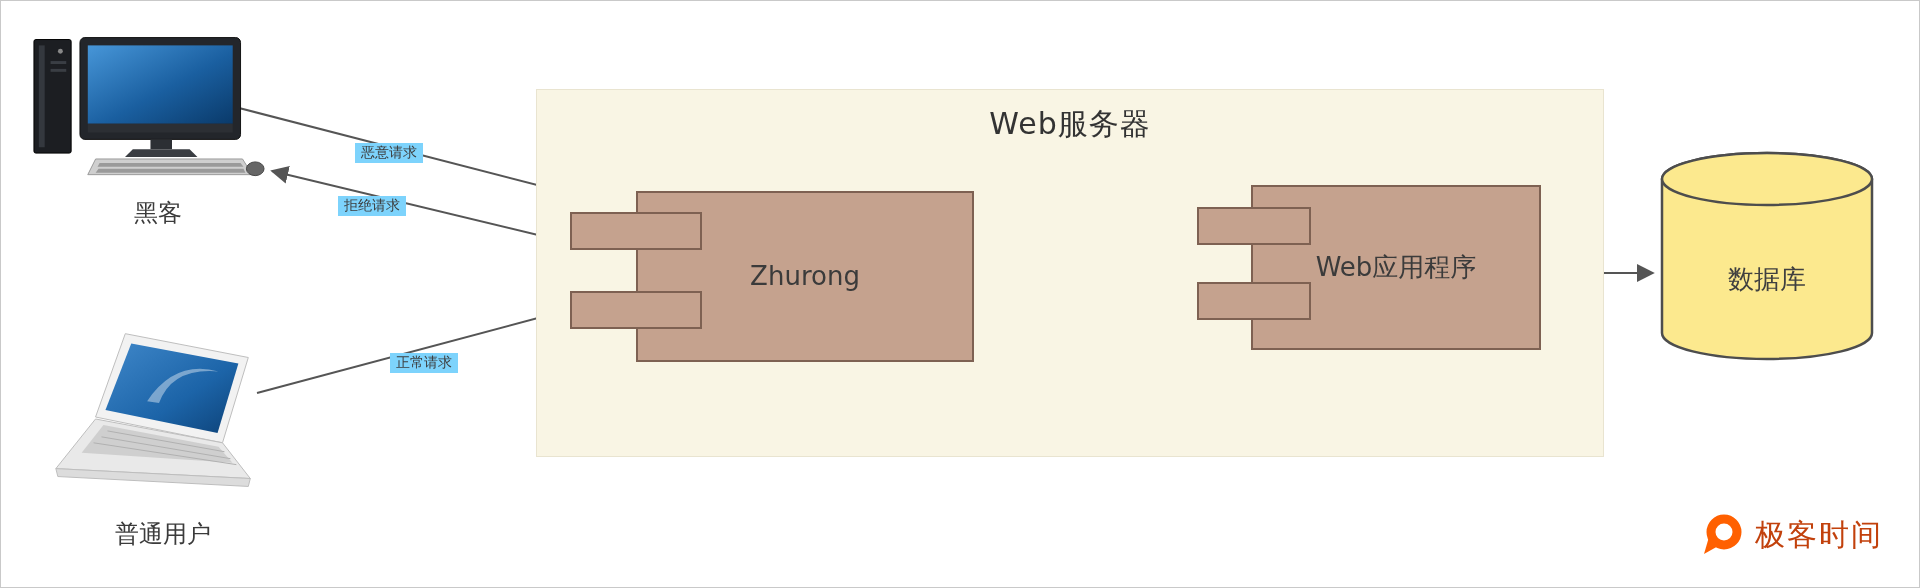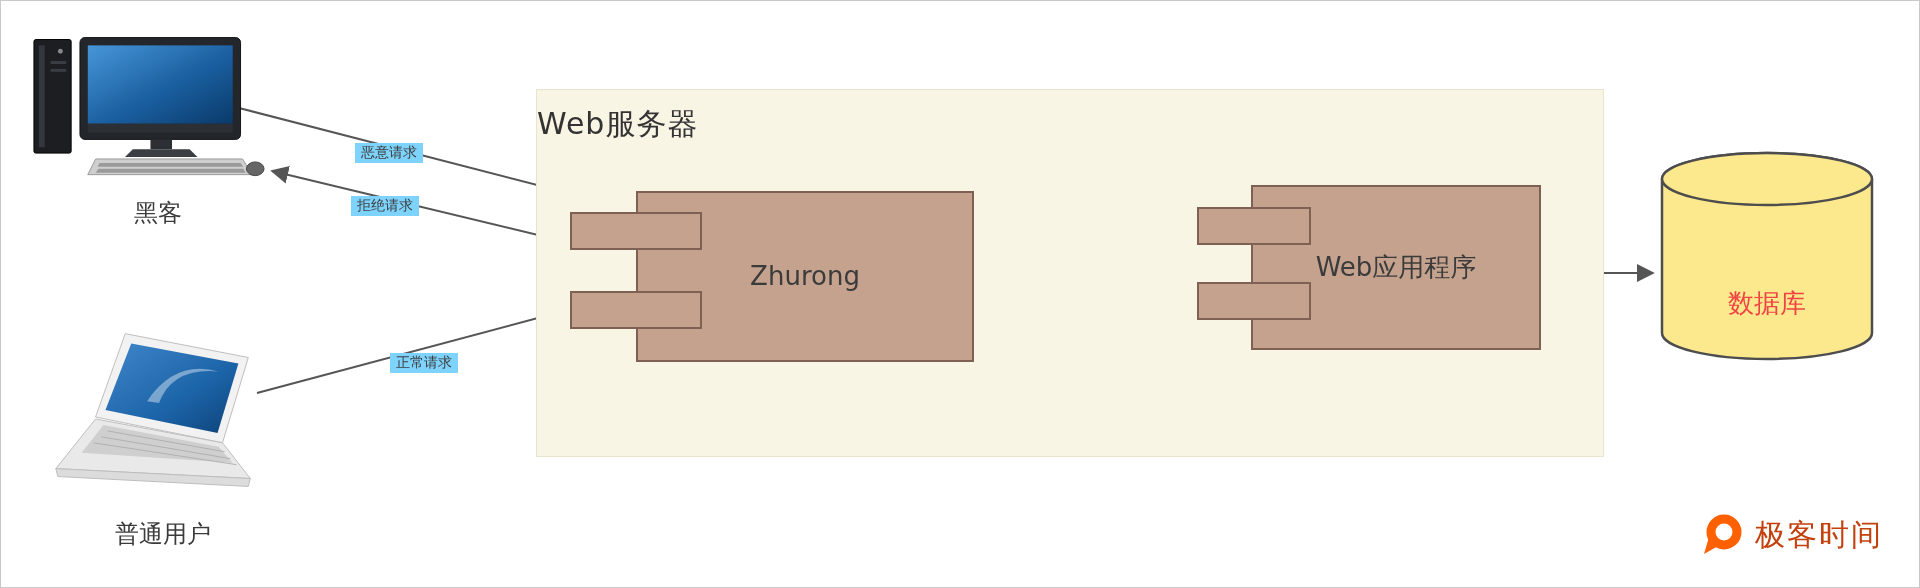--- a/index.html
+++ b/index.html
@@ -30,21 +30,21 @@
     position: absolute;
     left: 535px; top: 88px;
     width: 1068px; height: 368px;
     background: #f9f5e4;
     border: 1px solid #e9e4d0;
   }
   .server-title {
     position: absolute;
     left: 0; top: 14px;
     width: 100%;
-    text-align: left;
+    text-align: center;
     font-size: 30px;
     font-weight: 500;
     color: #333333;
     letter-spacing: 1px;
   }
 
   
   .component { position: absolute; }
   .component .main-box {
     position: absolute;
@@ -85,23 +85,22 @@
   .database {
     position: absolute;
     left: 1659px; top: 150px;
     width: 214px; height: 210px;
   }
   .database .db-label {
     position: absolute;
     left: 50%; top: 128px;
     transform: translate(-50%, -50%);
     font-size: 26px;
-    color: #ef4444;
-    white-space: nowrap;
-    margin-top: 24px;
+    color: #404040;
+    white-space: nowrap;
   }
 
   
   .actor-icon { position: absolute; }
   .hacker-icon { left: 30px; top: 35px; width: 235px; height: 150px; }
   .laptop-icon { left: 37px; top: 330px; width: 248px; height: 175px; }
 
   .node-label {
     position: absolute;
     transform: translate(-50%, -50%);
@@ -227,21 +226,21 @@
     <polygon points="58,88 186,112 214,148 18,138" fill="#e9e9e9" stroke="#bdbdbd"></polygon>
     <polygon points="66,94 182,116 196,132 44,122" fill="#cfcfcf"></polygon>
     <path d="M70 100 L188 121 M64 106 L194 128 M56 112 L200 134" stroke="#b0b0b0" fill="none"></path>
     <polygon points="18,138 214,148 212,156 20,146" fill="#dcdcdc" stroke="#bdbdbd"></polygon>
   </svg>
 
   <div class="node-label" style="left:157px; top:212px;">黑客</div>
   <div class="node-label" style="left:162px; top:533px;">普通用户</div>
 
   <div class="edge-label" style="left:388px; top:152px;">恶意请求</div>
-  <div class="edge-label" style="left:384px; top:205px;font-family:Liberation Serif, serif;">拒绝请求</div>
+  <div class="edge-label" style="left:371px; top:205px;font-family:Liberation Serif, serif;">拒绝请求</div>
   <div class="edge-label" style="left:423px; top:362px;">正常请求</div>
 
   <div class="logo">
     <svg width="44" height="44" viewBox="0 0 44 44">
       <circle cx="23" cy="19" r="13" fill="none" stroke="#ff6000" stroke-width="9"></circle>
       <path d="M3 41 L19 32 L8 24 z" fill="#ff6000"></path>
     </svg>
     <div class="logo-text">极客时间</div>
   </div>
 

